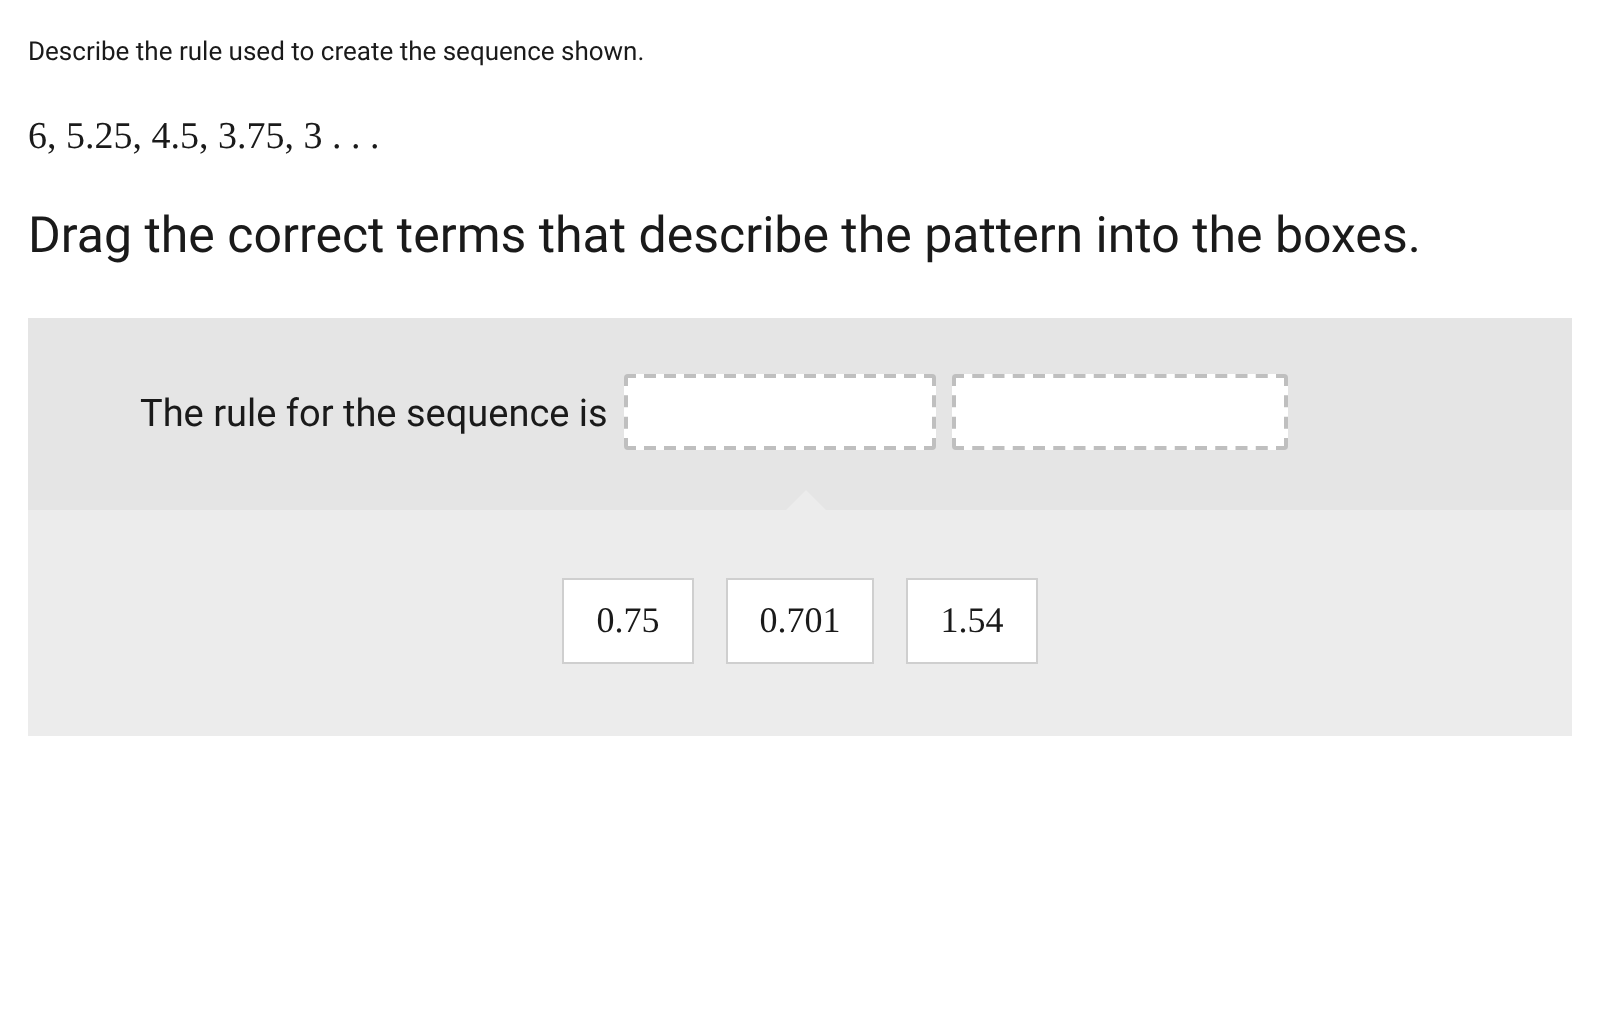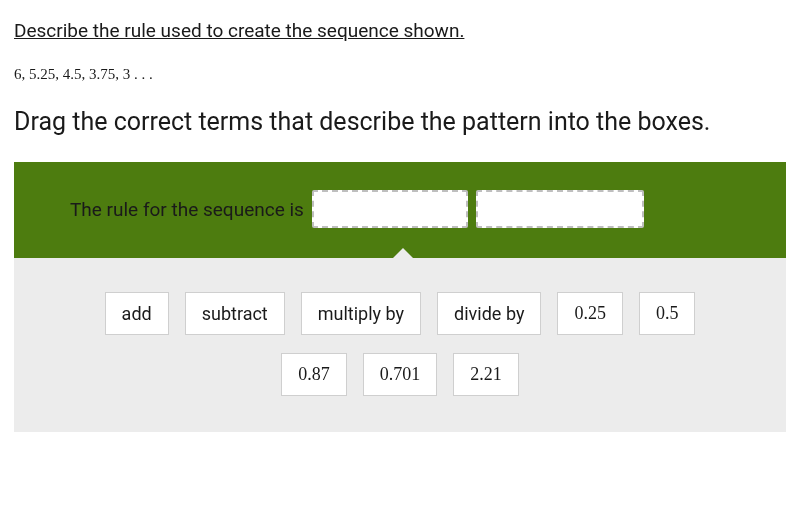--- a/index.html
+++ b/index.html
@@ -9,40 +9,39 @@
     width: 800px;
     height: 515px;
     font-family: -apple-system, "Segoe UI", Roboto, "Helvetica Neue", Arial, sans-serif;
     color: #1a1a1a;
     background: #fff;
   }
   .page {
     padding: 12px 14px 0 14px;
   }
   .instr {
-    font-size: 19px;
+    font-size: 13px;
     line-height: 1.35;
     margin: 6px 0 22px 0;
-    text-decoration: underline;
   }
   .sequence {
     font-family: "Times New Roman", Times, serif;
-    font-size: 15px;
+    font-size: 19px;
     margin: 0 0 22px 0;
   }
   .instr2 {
     font-size: 25px;
     line-height: 1.35;
     margin: 0 0 24px 0;
   }
   .work-area {
     margin-top: 22px;
   }
   .sentence-strip {
-    background: #4d7c0f;
+    background: #e5e5e5;
     padding: 28px 56px 30px 56px;
     display: flex;
     align-items: center;
     gap: 8px;
   }
   .lead-text {
     font-size: 19px;
     white-space: nowrap;
   }
   .drop-slot {
@@ -105,30 +104,22 @@
   <div class="work-area">
 
     <div class="sentence-strip">
       <span class="lead-text">The rule for the sequence is</span>
       <span class="drop-slot a"></span>
       <span class="drop-slot b"></span>
     </div>
 
     <div class="tray">
 
-      <div class="tile-row">
-        <div class="tile">add</div>
-        <div class="tile">subtract</div>
-        <div class="tile">multiply by</div>
-        <div class="tile">divide by</div>
-        <div class="tile num">0.25</div>
-        <div class="tile num">0.5</div>
-      </div>
 
       <div class="tile-row">
-        <div class="tile num">0.87</div>
+        <div class="tile num">0.75</div>
         <div class="tile num">0.701</div>
-        <div class="tile num">2.21</div>
+        <div class="tile num">1.54</div>
       </div>
 
     </div>
   </div>
 </div>
 
 </body></html>

